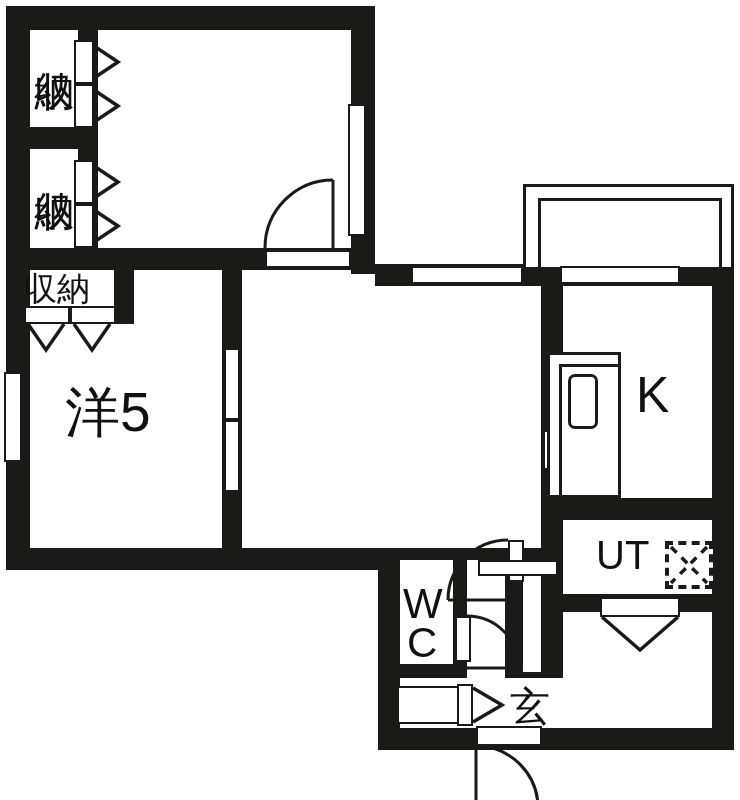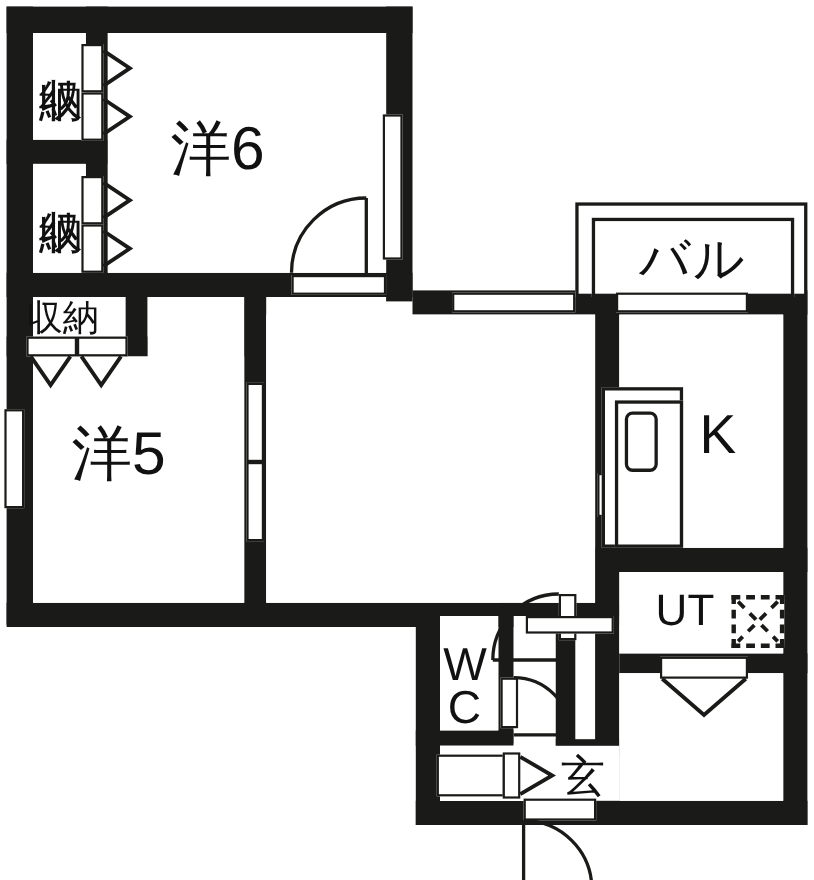--- a/index.html
+++ b/index.html
@@ -211,26 +211,24 @@
       <path d="M 476 746 A 62 62 0 0 1 538 808"></path>
       <line x1="476" y1="746" x2="476" y2="800"></line>
     </g>
 
   </svg>
 
   <div class="label-v" style="left:34px; top:40px; font-size:40px;">収納</div>
   <div class="label-v" style="left:34px; top:160px; font-size:40px;">収納</div>
   <div class="label" style="left:24px; top:272px; font-size:33px;">収納</div>
 
-  <div class="label" style="left:155px; top:108px; font-size:55px;">洋6</div>
   <div class="label" style="left:65px; top:385px; font-size:55px;">洋5</div>
 
   <div class="label" style="left:636px; top:370px; font-size:50px;">K</div>
 
-  <div class="label" style="left:581px; top:212px; font-size:46px; letter-spacing:2px;">バル</div>
 
   <div class="label" style="left:596px; top:535px; font-size:40px;">UT</div>
 
 
   <div class="label" style="left:403px; top:583px; font-size:42px;">W</div>
   <div class="label" style="left:407px; top:622px; font-size:42px;">C</div>
 
   <div class="label" style="left:510px; top:686px; font-size:40px;">玄</div>
 
 </div>

